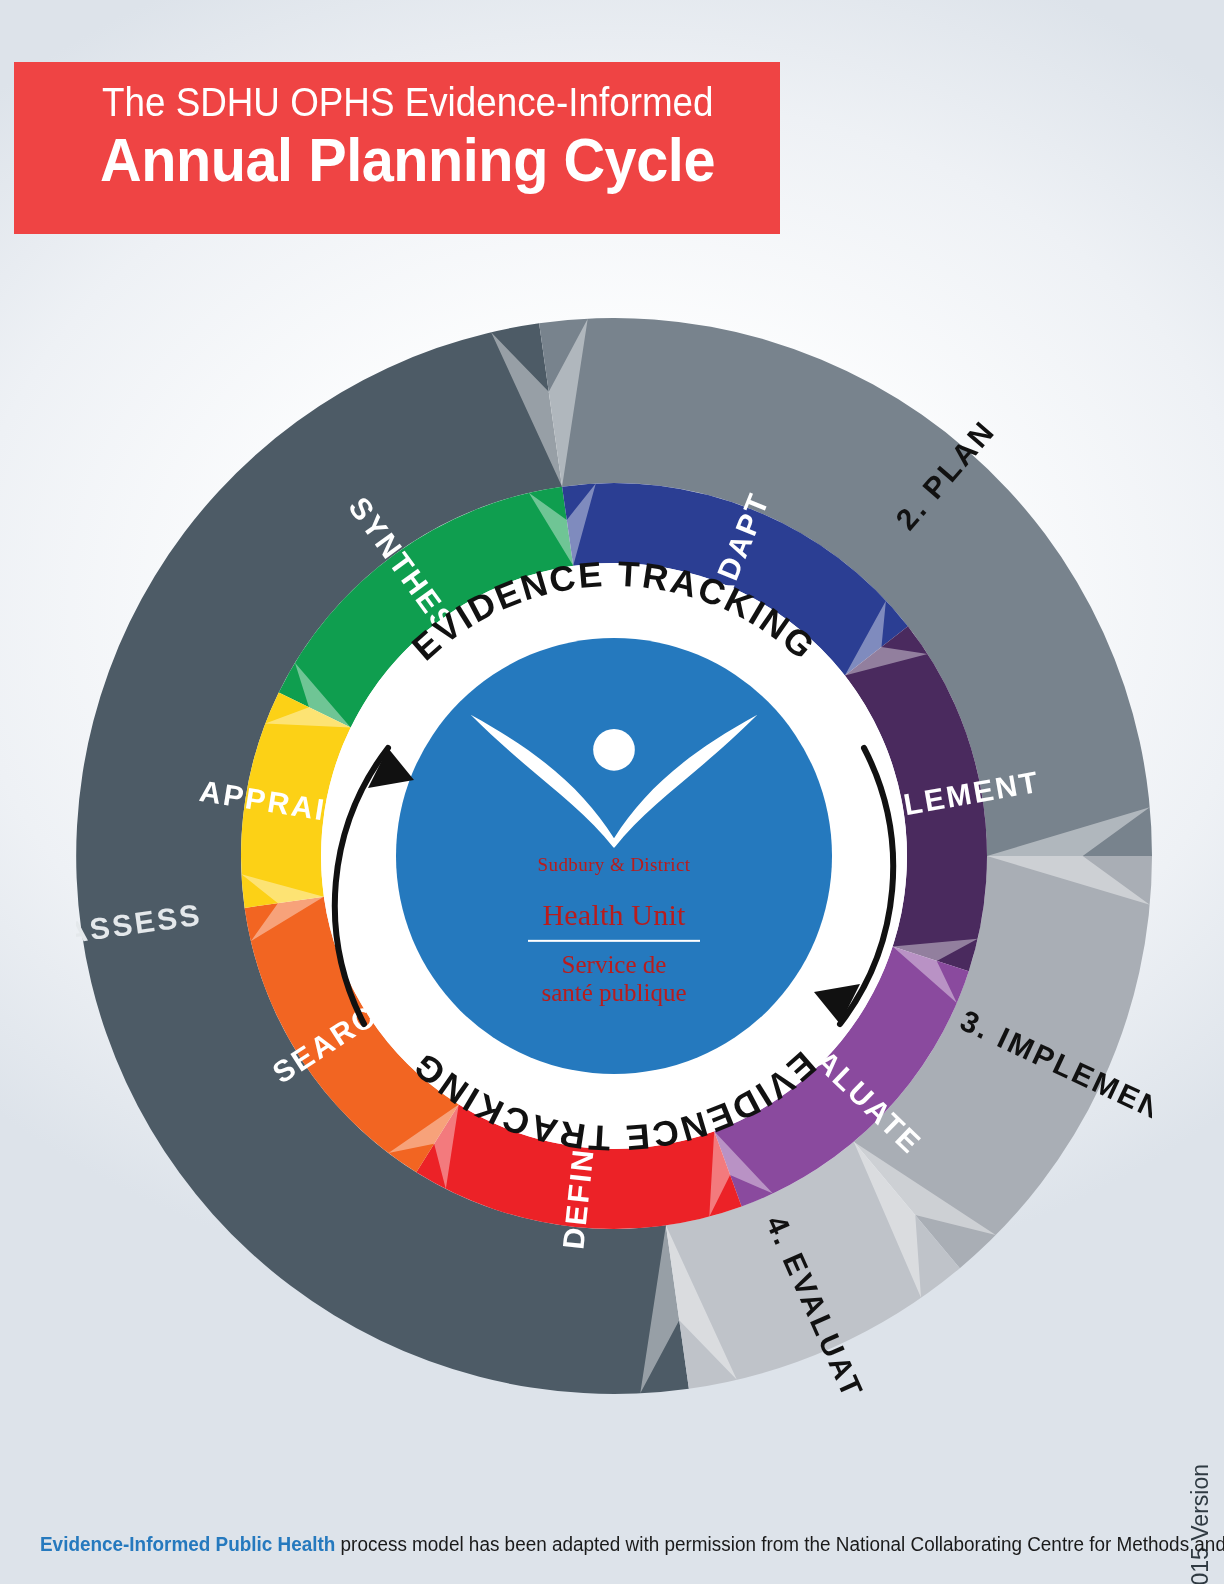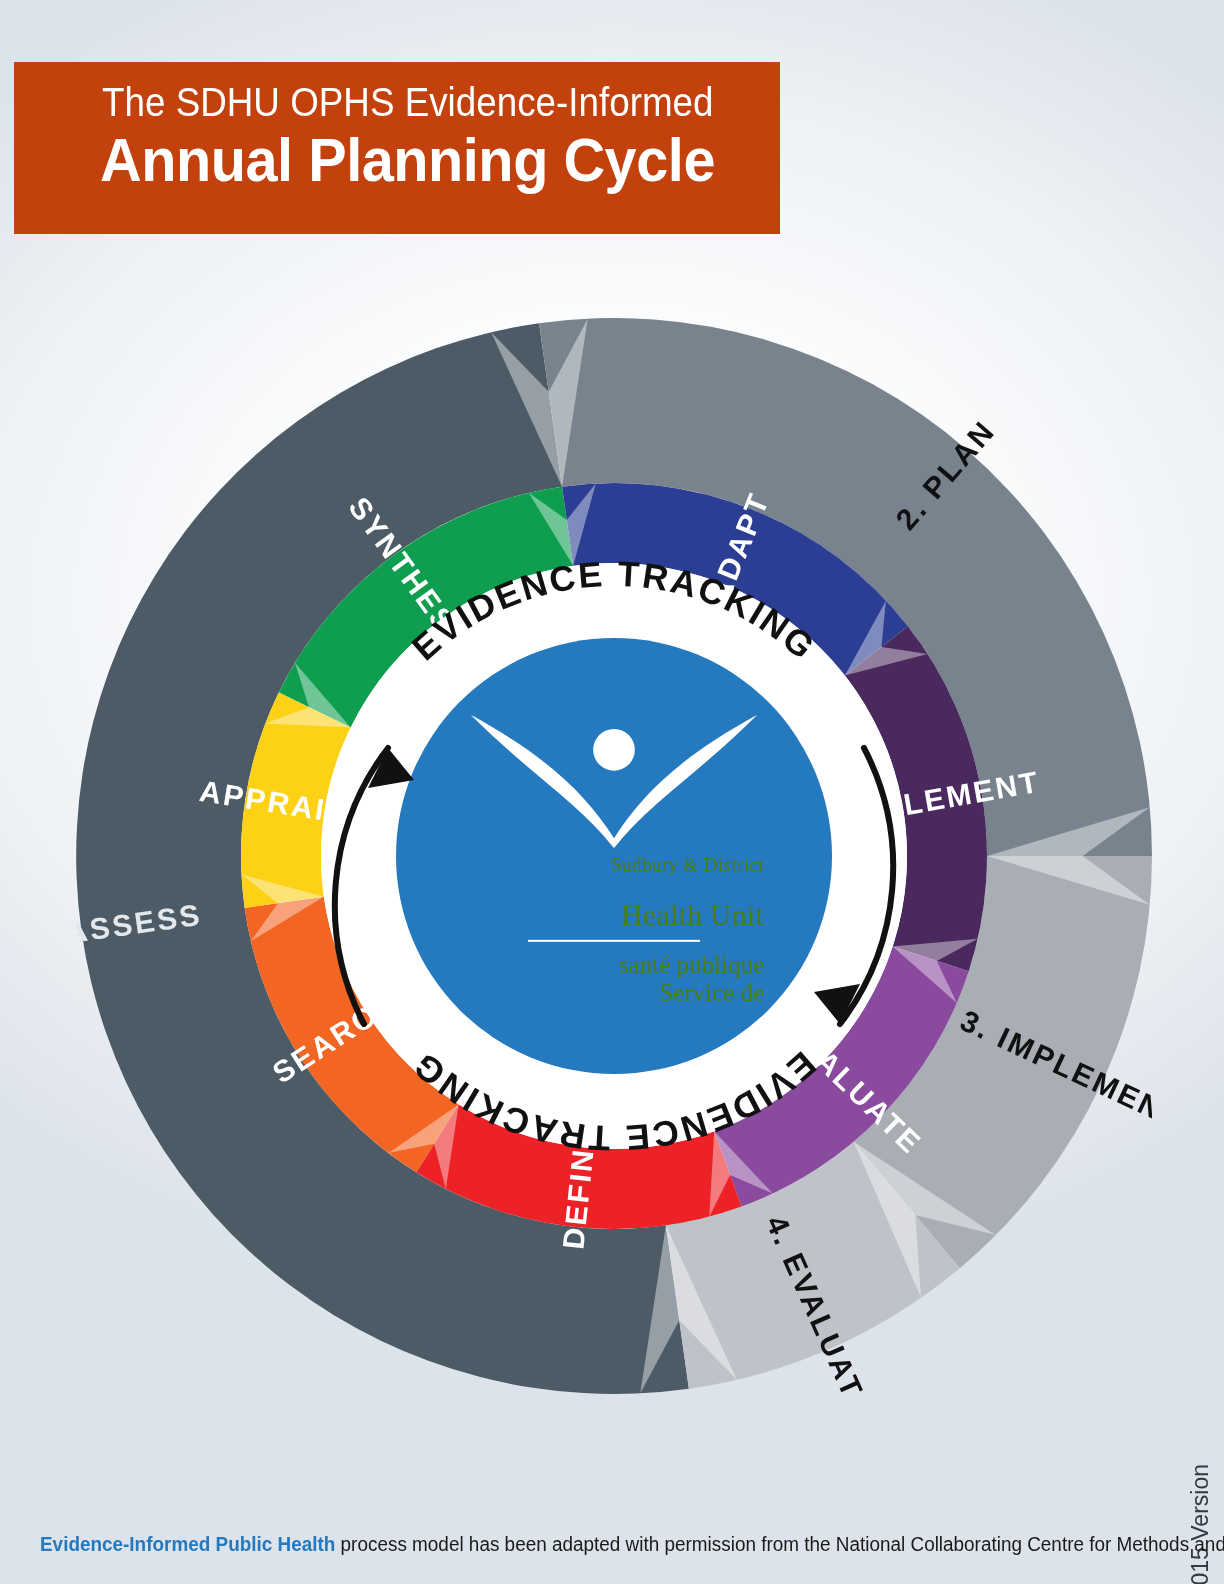--- a/index.html
+++ b/index.html
@@ -5,21 +5,21 @@
   html,body{margin:0;padding:0;}
   body{
     width:1224px;height:1584px;position:relative;overflow:hidden;
     font-family:"Liberation Sans",sans-serif;
     background:
       radial-gradient(ellipse 900px 700px at 50% 38%, #ffffff 0%, #fbfcfd 40%, #eef1f5 72%, #dde3ea 100%),
       linear-gradient(160deg,#e8ecf1 0%,#f7f9fb 45%,#dfe5ec 100%);
   }
   .titleBar{
     position:absolute;left:14px;top:62px;width:766px;height:172px;
-    background:#c2410c;
+    background:#ef4444;
   }
   .titleLine1{
     position:absolute;left:88px;top:18px;
     color:#ffffff;font-size:40px;font-weight:400;letter-spacing:0px;
     font-family:"Liberation Sans",sans-serif;
     transform:scaleX(0.92);transform-origin:left center;white-space:nowrap;
   }
   .titleLine2{
     position:absolute;left:86px;top:62px;
     color:#ffffff;font-size:62px;font-weight:bold;letter-spacing:-0.5px;
@@ -28,21 +28,21 @@
   }
   .wheelWrap{position:absolute;left:76px;top:318px;width:1076px;height:1076px;}
   .wheelWrap svg{display:block;width:100%;height:100%;}
 
   .logoBox{
     position:absolute;left:0;top:0;width:1076px;height:1076px;
     pointer-events:none;
   }
   .logoInner{
     position:absolute;left:50%;top:50%;transform:translate(-50%,-50%);
-    width:300px;text-align:right;color:#4d7c0f;
+    width:300px;text-align:center;color:#b91c1c;
   }
   .logoMark{width:175px;height:84px;margin:0 auto 6px auto;display:block;}
   .logoSud{
     font-family:"Liberation Serif",serif;font-size:19px;letter-spacing:0.4px;
     margin-bottom:22px;
   }
   .logoHU{
     font-family:Liberation Serif, serif;font-size:30px;letter-spacing:0.2px;
     padding-bottom:6px;
   }
@@ -178,22 +178,22 @@
     <div class="logoInner">
       <svg class="logoMark" viewBox="0 0 180 86">
         <path d="M4 6 C 48 30, 72 52, 90 80 C 108 52, 132 30, 176 6
                  C 140 42, 112 58, 90 86 C 68 58, 40 42, 4 6 Z" fill="#ffffff"></path>
         <circle cx="90" cy="27" r="12.5" fill="#ffffff"></circle>
       </svg>
       <div class="logoSud">Sudbury &amp; District</div>
       <div class="logoHU">Health Unit</div>
       <div class="logoRule"></div>
       <div class="logoFr">
+        <div>Service de</div>
         <div>santé publique</div>
-        <div>Service de</div>
       </div>
     </div>
   </div>
 </div>
 
 <div class="versionTag">2015 Version</div>
 
 <div class="footer">
   <b>Evidence-Informed Public Health</b><span> process model has been adapted with permission from the National Collaborating Centre for Methods and Tools (NCCMT).</span>
 </div>

